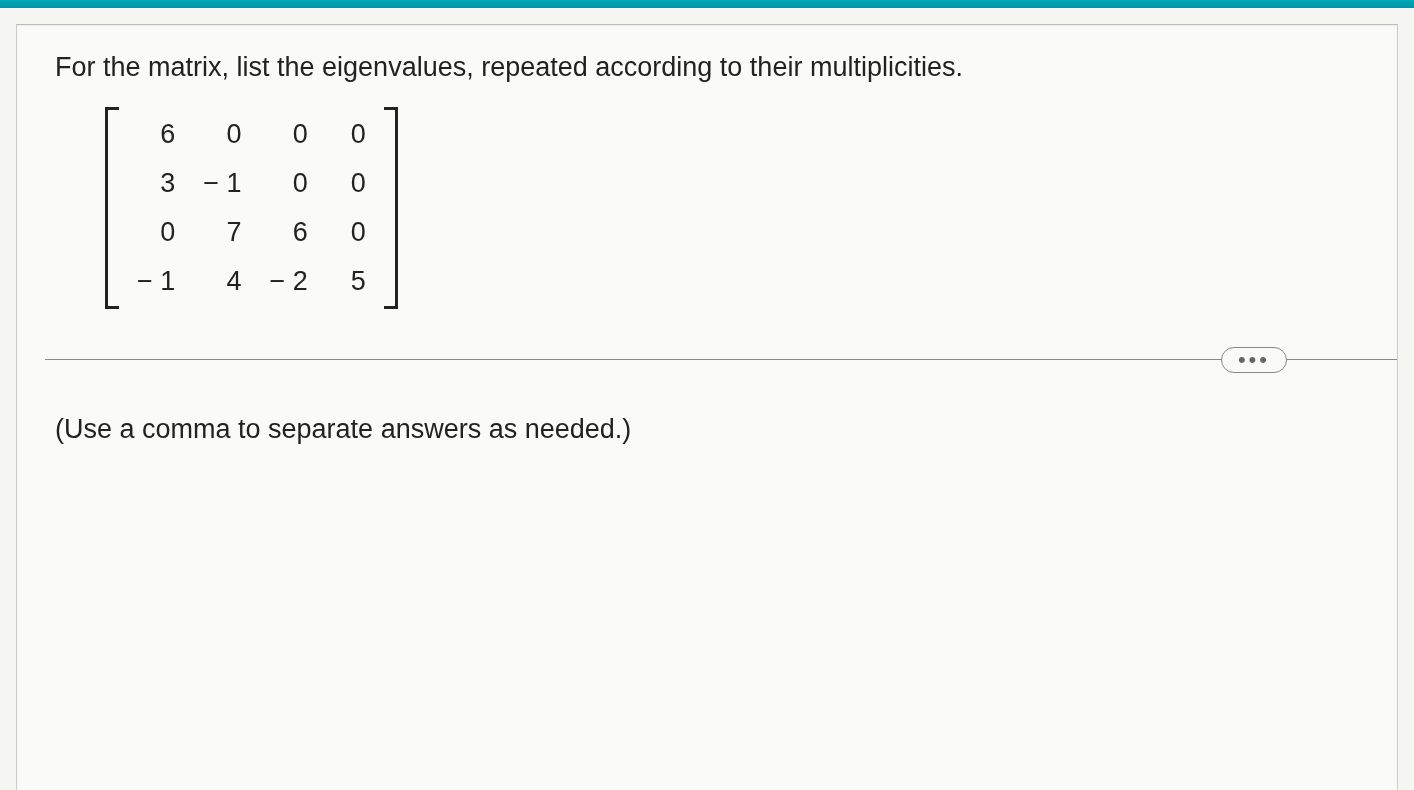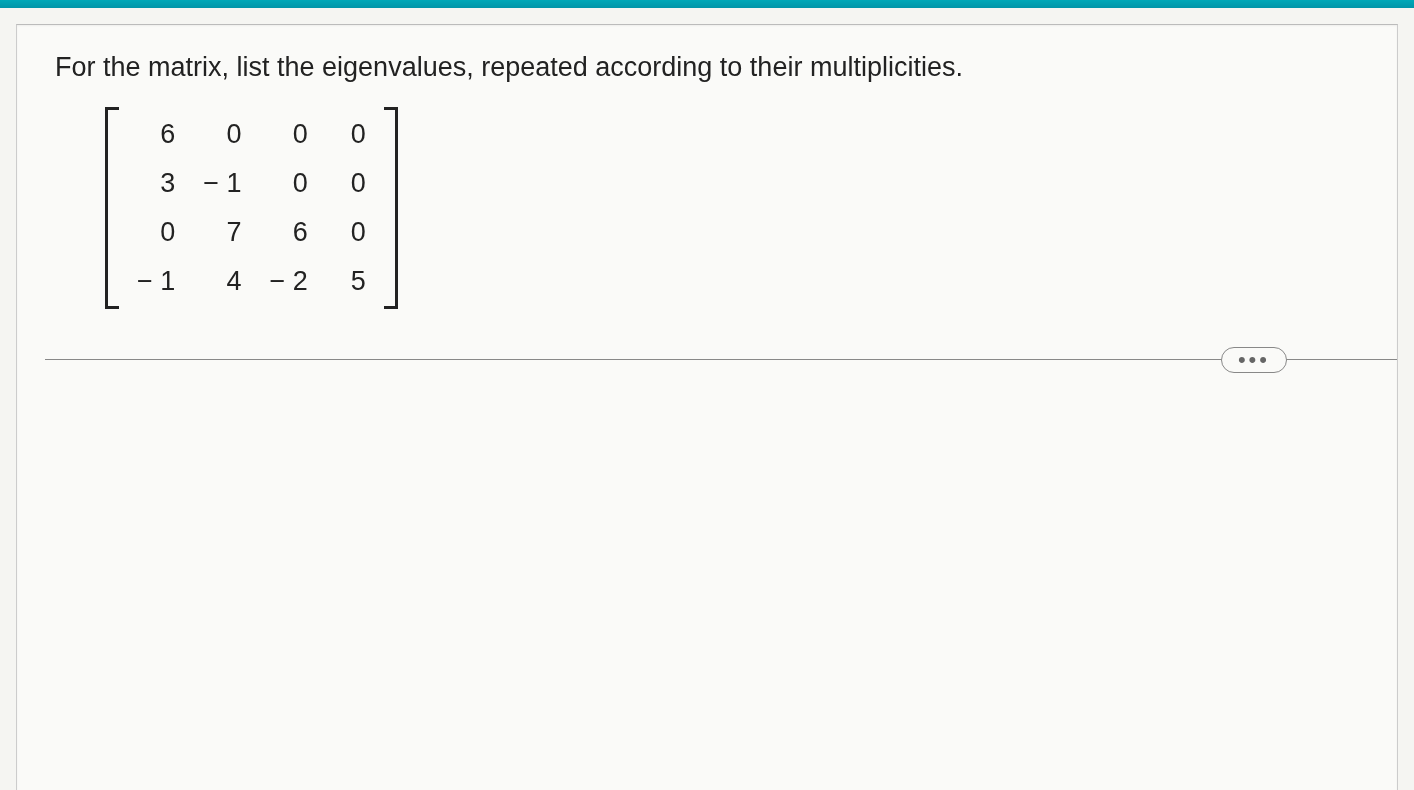--- a/index.html
+++ b/index.html
@@ -213,15 +213,16 @@
     </div>
   </div>
 
   <div class="divider-wrap">
     <hr class="divider-line">
     <div class="more-pill">•••</div>
     <div class="divider-right"></div>
   </div>
 
   <div class="answer-area">
+    <div class="hint-text">(Use a comma to separate answers as needed.)</div>
   </div>
 
 </div>
 
 </body></html>

